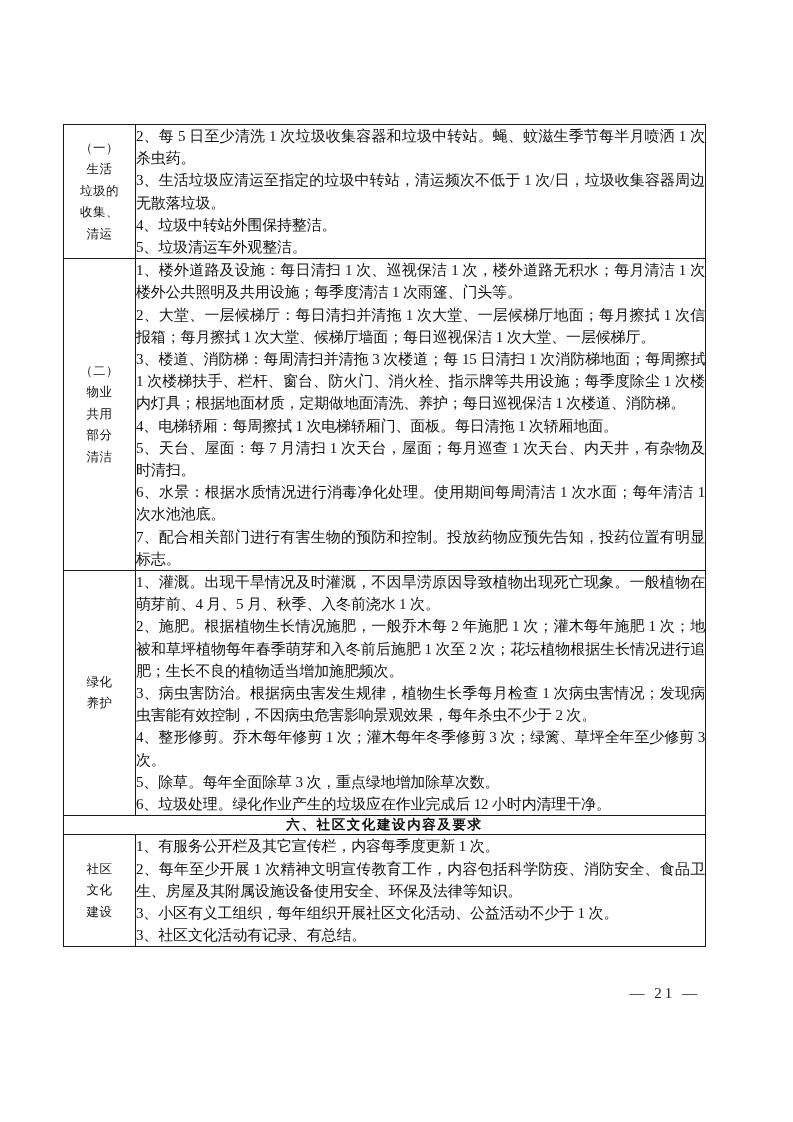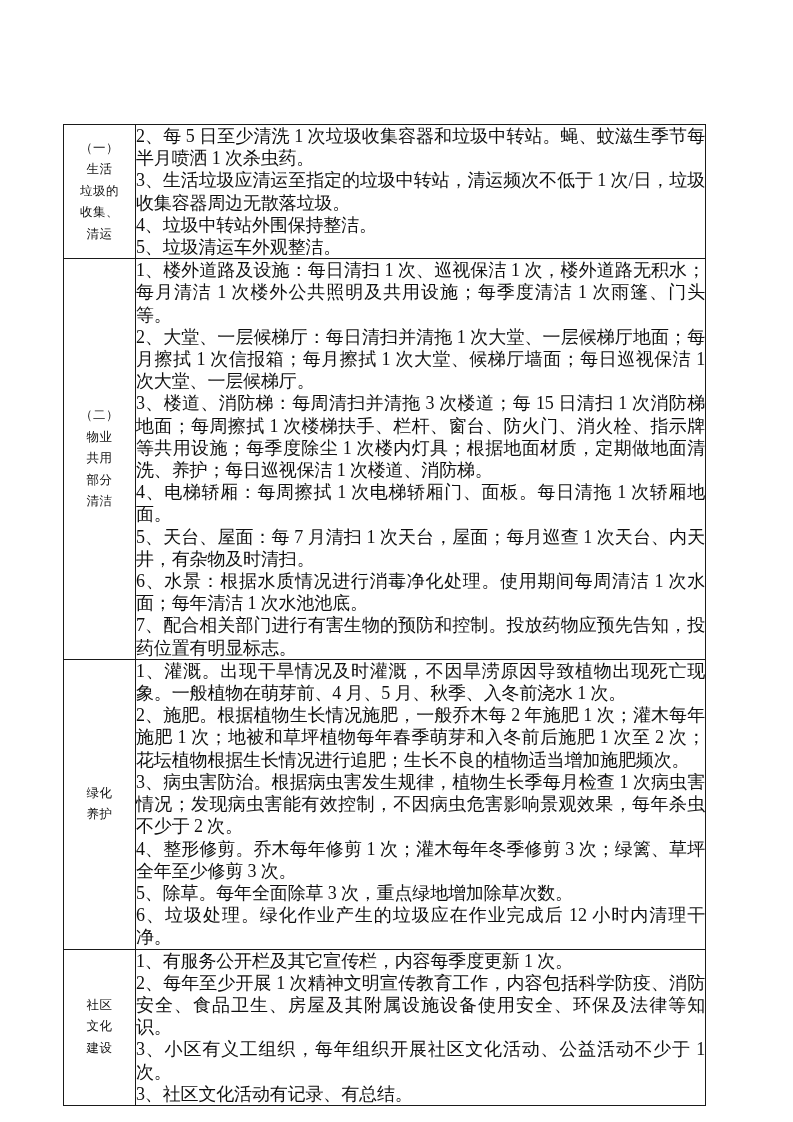--- a/index.html
+++ b/index.html
@@ -48,21 +48,21 @@
     padding: 4px 2px;
   }
 
   .label-cell .lbl-line {
     display: block;
     white-space: nowrap;
   }
 
   .content-cell {
     padding: 3px 5px 3px 7px;
-    font-size: 18px;
+    font-size: 15px;
     line-height: 22.2px;
     color: #101010;
     text-align: justify;
     text-justify: inter-ideograph;
   }
 
   .content-cell p {
     margin: 0;
     text-indent: 0;
     letter-spacing: -0.15px;
@@ -146,32 +146,36 @@
         <td class="content-cell">
           <p>1、灌溉。出现干旱情况及时灌溉，不因旱涝原因导致植物出现死亡现象。一般植物在萌芽前、4 月、5 月、秋季、入冬前浇水 1 次。</p>
           <p>2、施肥。根据植物生长情况施肥，一般乔木每 2 年施肥 1 次；灌木每年施肥 1 次；地被和草坪植物每年春季萌芽和入冬前后施肥 1 次至 2 次；花坛植物根据生长情况进行追肥；生长不良的植物适当增加施肥频次。</p>
           <p>3、病虫害防治。根据病虫害发生规律，植物生长季每月检查 1 次病虫害情况；发现病虫害能有效控制，不因病虫危害影响景观效果，每年杀虫不少于 2 次。</p>
           <p>4、整形修剪。乔木每年修剪 1 次；灌木每年冬季修剪 3 次；绿篱、草坪全年至少修剪 3 次。</p>
           <p>5、除草。每年全面除草 3 次，重点绿地增加除草次数。</p>
           <p>6、垃圾处理。绿化作业产生的垃圾应在作业完成后 12 小时内清理干净。</p>
         </td>
       </tr>
 
+      <tr>
+        <td class="section-head-cell" colspan="2">六、社区文化建设内容及要求</td>
+      </tr>
 
       <tr>
         <td class="label-cell">
           <span class="lbl-line">社区</span>
           <span class="lbl-line">文化</span>
           <span class="lbl-line">建设</span>
         </td>
         <td class="content-cell">
           <p>1、有服务公开栏及其它宣传栏，内容每季度更新 1 次。</p>
           <p>2、每年至少开展 1 次精神文明宣传教育工作，内容包括科学防疫、消防安全、食品卫生、房屋及其附属设施设备使用安全、环保及法律等知识。</p>
           <p>3、小区有义工组织，每年组织开展社区文化活动、公益活动不少于 1 次。</p>
           <p>3、社区文化活动有记录、有总结。</p>
         </td>
       </tr>
 
     </tbody>
   </table>
 
+  <div class="page-number">— 21 —</div>
 
 </div>
 
 </body></html>

